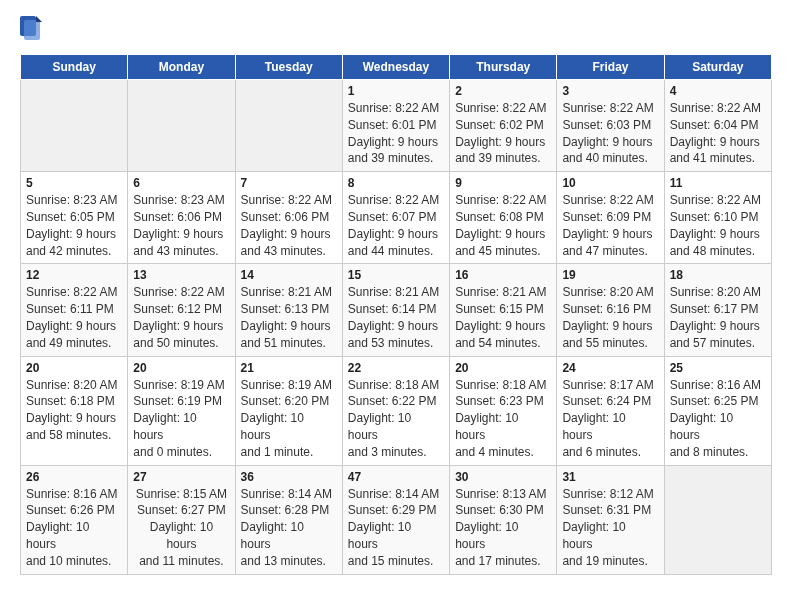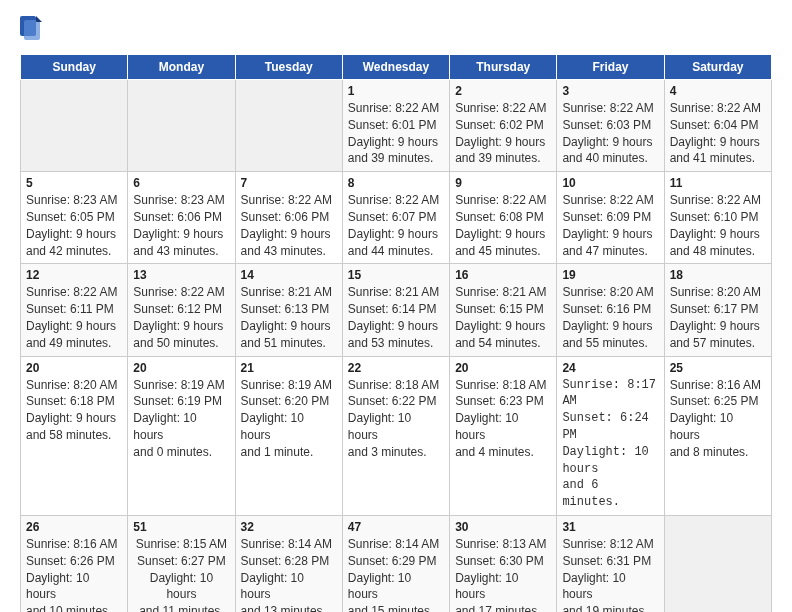--- a/index.html
+++ b/index.html
@@ -299,21 +299,21 @@
           </td>
           <td>
             <span class="day-num">20</span>
             <div class="day-info" style="white-space: pre-line;">Sunrise: 8:18 AM
 Sunset: 6:23 PM
 Daylight: 10 hours
 and 4 minutes.</div>
           </td>
           <td>
             <span class="day-num">24</span>
-            <div class="day-info" style="white-space: pre-line; font-family: Liberation Mono, monospace;">Sunrise: 8:17 AM
+            <div class="day-info" style="white-space: pre-line;">Sunrise: 8:17 AM
 Sunset: 6:24 PM
 Daylight: 10 hours
 and 6 minutes.</div>
           </td>
           <td>
             <span class="day-num">25</span>
             <div class="day-info" style="white-space: pre-line;">Sunrise: 8:16 AM
 Sunset: 6:25 PM
 Daylight: 10 hours
 and 8 minutes.</div>
@@ -321,28 +321,28 @@
         </tr>
         <tr>
           <td>
             <span class="day-num">26</span>
             <div class="day-info" style="white-space: pre-line;">Sunrise: 8:16 AM
 Sunset: 6:26 PM
 Daylight: 10 hours
 and 10 minutes.</div>
           </td>
           <td>
-            <span class="day-num">51</span>
+            <span class="day-num">27</span>
             <div class="day-info" style="white-space: pre-line; text-align: center;">Sunrise: 8:15 AM
 Sunset: 6:27 PM
 Daylight: 10 hours
 and 11 minutes.</div>
           </td>
           <td>
-            <span class="day-num">32</span>
+            <span class="day-num">36</span>
             <div class="day-info" style="white-space: pre-line;">Sunrise: 8:14 AM
 Sunset: 6:28 PM
 Daylight: 10 hours
 and 13 minutes.</div>
           </td>
           <td>
             <span class="day-num">47</span>
             <div class="day-info" style="white-space: pre-line;">Sunrise: 8:14 AM
 Sunset: 6:29 PM
 Daylight: 10 hours

